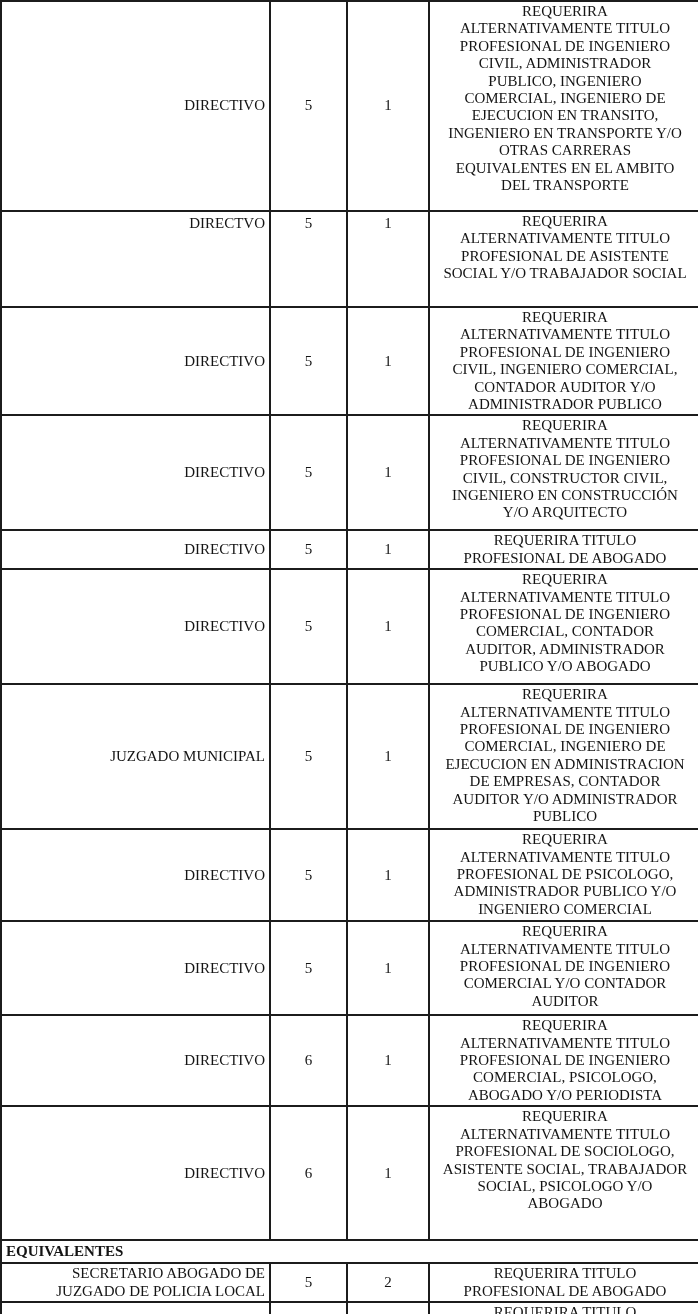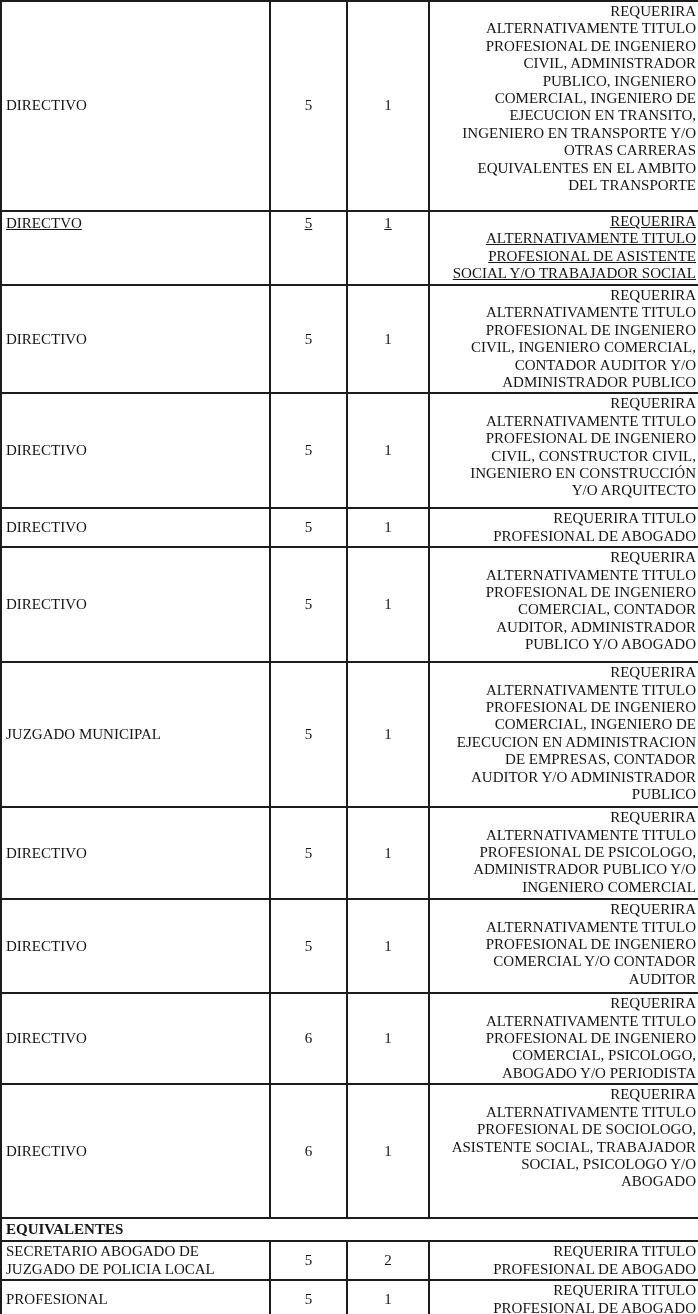--- a/index.html
+++ b/index.html
@@ -22,32 +22,32 @@
   }
   table.doc-table td {
     border: 2px solid #1c1c1c;
     font-size: 15px;
     line-height: 17.4px;
     overflow: hidden;
   }
   td.c-pos {
     vertical-align: middle;
     padding: 1px 4px 1px 4px;
-    text-align: left;
+    text-align: right;
   }
   td.c-grade, td.c-qty {
     vertical-align: middle;
     text-align: center;
     padding: 1px 2px;
   }
   td.c-req {
     vertical-align: top;
     padding: 1px 2px 1px 4px;
     white-space: pre-line;
-    text-align: right;
+    text-align: center;
   }
   tr.valign-top td.c-pos,
   tr.valign-top td.c-grade,
   tr.valign-top td.c-qty {
     vertical-align: top;
     padding-top: 3px;
   }
   td.c-section {
     font-weight: bold;
     font-size: 15.5px;
@@ -77,21 +77,21 @@
 PROFESIONAL DE INGENIERO
 CIVIL, ADMINISTRADOR
 PUBLICO, INGENIERO
 COMERCIAL, INGENIERO DE
 EJECUCION EN TRANSITO,
 INGENIERO EN TRANSPORTE Y/O
 OTRAS CARRERAS
 EQUIVALENTES EN EL AMBITO
 DEL TRANSPORTE</td>
         </tr>
-        <tr class="valign-top" style="height: 74px; text-decoration: underline;">
+        <tr class="valign-top" style="height: 96px;">
           <td class="c-pos">DIRECTVO</td>
           <td class="c-grade">5</td>
           <td class="c-qty">1</td>
           <td class="c-req">REQUERIRA
 ALTERNATIVAMENTE TITULO
 PROFESIONAL DE ASISTENTE
 SOCIAL Y/O TRABAJADOR SOCIAL</td>
         </tr>
         <tr style="height: 106px;">
           <td class="c-pos">DIRECTIVO</td>

